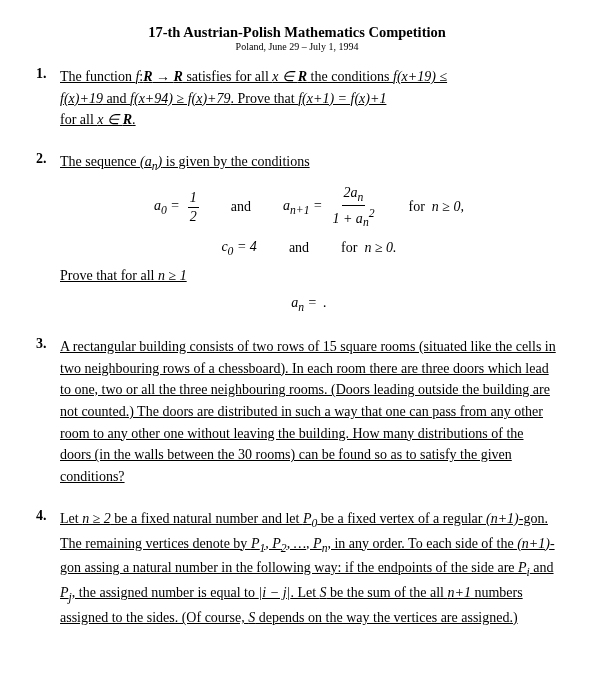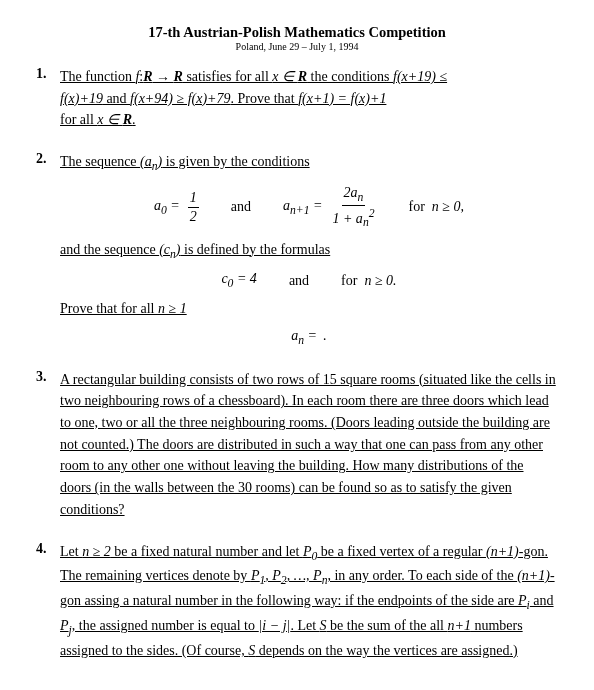--- a/index.html
+++ b/index.html
@@ -133,23 +133,20 @@
           <span>and</span>
           <div class="formula-item">
             <span class="math-inline">a<sub>n+1</sub> =</span>
             <span class="frac">
               <span class="num">2a<sub>n</sub></span>
               <span class="den">1 + a<sub>n</sub><sup>2</sup></span>
             </span>
           </div>
           <span>for &nbsp;<span class="math-inline">n ≥ 0,</span></span>
         </div>
-        <p>
-          and the sequence <span class="math-inline">(c<sub>n</sub>)</span> is defined by the formulas
-        </p>
 
         <div class="formula-row">
           <div class="formula-item">
             <span class="math-inline">c<sub>0</sub> = 4</span>
           </div>
           <span>and</span>
           <span>for &nbsp;<span class="math-inline">n ≥ 0.</span></span>
         </div>
         <p>Prove that for all <span class="math-inline">n ≥ 1</span></p>
 

